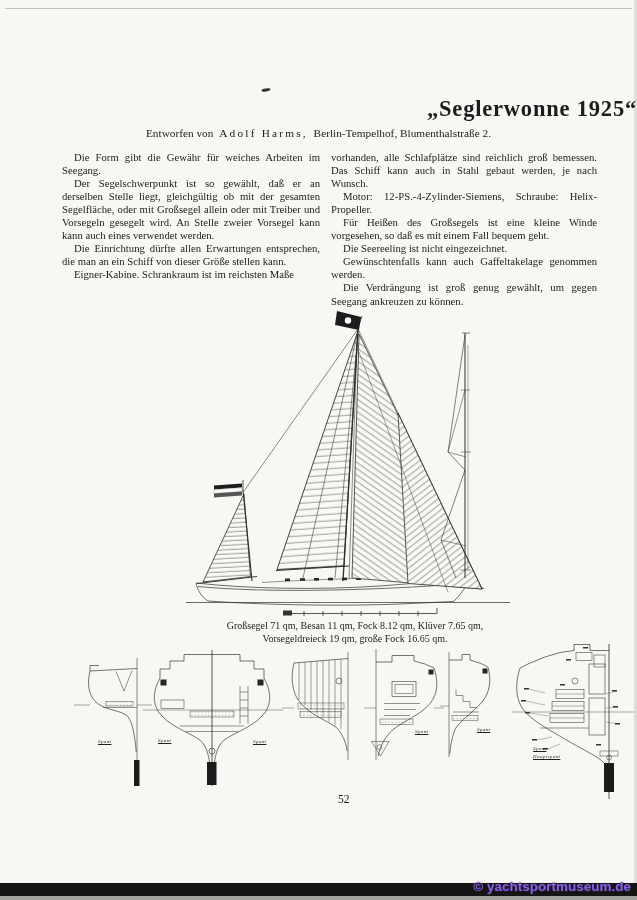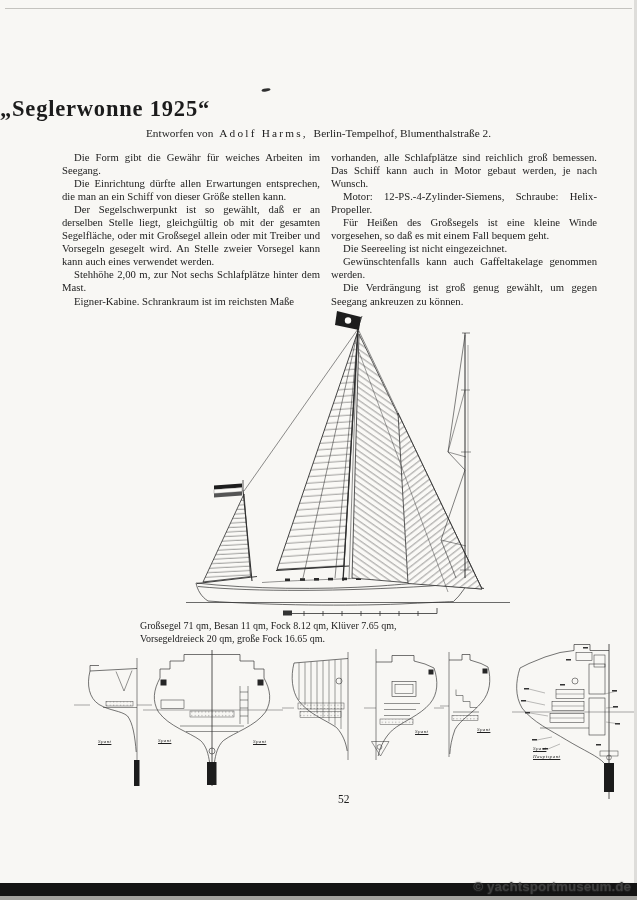--- a/index.html
+++ b/index.html
@@ -1,38 +1,38 @@
 <!DOCTYPE html>
 <html><head>
 <meta charset="utf-8">
 <style>
   html,body{margin:0;padding:0;background:#e6e5e2;}
   .paper{position:relative;width:637px;height:900px;margin:0 auto;background:#f8f7f4;overflow:hidden;
          font-family:"Liberation Serif","DejaVu Serif",serif;color:#1c1c1c;}
   .top-line{position:absolute;left:5px;right:5px;top:8px;border-top:1px solid rgba(110,110,105,.38);}
   .edge-right{position:absolute;top:0;right:0;width:3px;height:100%;background:rgba(90,90,85,.16);}
-  .title{position:absolute;top:96px;left:0;width:100%;text-align:left;
+  .title{position:absolute;top:96px;left:0;width:100%;text-align:right;
          font-size:22.5px;font-weight:bold;letter-spacing:.8px;}
   .subtitle{position:absolute;top:127px;left:0;width:100%;text-align:center;font-size:11.3px;}
   .subtitle .sperr{letter-spacing:2.2px;margin:0 3px;}
   .col{position:absolute;top:151px;font-size:10.7px;line-height:13.05px;text-align:justify;}
   .col-left{left:62px;width:258px;}
   .col-right{left:331px;width:266px;}
   .col p{margin:0;text-indent:12px;}
   .col p.noindent{text-indent:0;}
   svg.drawing{position:absolute;left:0;top:0;width:637px;height:900px;}
-  .caption{position:absolute;left:140px;width:430px;top:620px;text-align:left;
+  .caption{position:absolute;left:140px;width:430px;top:620px;text-align:center;
            font-size:10px;line-height:12.8px;}
   .pagenum{position:absolute;left:338px;top:793px;width:30px;text-align:left;font-size:11.5px;}
   .spant{position:absolute;font-size:5px;font-style:italic;letter-spacing:.4px;color:#1f1f1f;
          text-decoration:underline;white-space:nowrap;}
   .wm-bar{position:absolute;left:0;top:883px;width:637px;height:13px;background:#141414;}
   .wm-text{position:absolute;right:6px;top:877px;height:20px;line-height:20px;
            font-family:"Liberation Sans","DejaVu Sans",sans-serif;font-weight:bold;font-size:13.5px;
-           color:#404040;text-shadow:0 0 2px rgba(50,50,50,.95),0 1px 1px rgba(30,30,30,.85);}
+           color:#8b5cf6;text-shadow:0 0 2px rgba(50,50,50,.95),0 1px 1px rgba(30,30,30,.85);}
   .bottom-strip{position:absolute;left:0;top:896px;width:637px;height:4px;background:#a3a29e;}
 </style>
 </head>
 <body>
 
 <div class="paper">
 
   <div class="top-line"></div>
   <div class="edge-right"></div>
 
@@ -249,38 +249,37 @@
   <div class="title">„Seglerwonne 1925“</div>
 
   <div class="subtitle">
     <span>Entworfen von</span>
     <span class="sperr">Adolf Harms,</span>
     <span>Berlin-Tempelhof, Blumenthalstraße 2.</span>
   </div>
 
   <div class="col col-left">
     <p>Die Form gibt die Gewähr für weiches Arbeiten im Seegang.</p>
+    <p>Der Segelschwerpunkt ist so gewählt, daß er an derselben Stelle liegt, gleichgültig ob mit der gesamten Segelfläche, oder mit Großsegel allein oder mit Treiber und Vorsegeln gesegelt wird. An Stelle zweier Vorsegel kann kann auch eines verwendet werden.</p>
     <p>Die Einrichtung dürfte allen Erwartungen entsprechen, die man an ein Schiff von dieser Größe stellen kann.</p>
-    <p>Der Segelschwerpunkt ist so gewählt, daß er an derselben Stelle liegt, gleichgültig ob mit der gesamten Segelfläche, oder mit Großsegel allein oder mit Treiber und Vorsegeln gesegelt wird. An Stelle zweier Vorsegel kann kann auch eines verwendet werden.</p>
-    <p>Stehhöhe 2,00 m, zur Not sechs Schlafplätze hinter dem Mast.</p>
     <p>Eigner-Kabine.  Schrankraum ist im reichsten Maße</p>
   </div>
 
   <div class="col col-right">
-    <p class="noindent">vorhanden, alle Schlafplätze sind reichlich groß bemessen. Das Schiff kann auch in Motor gebaut werden, je nach Wunsch.</p>
+    <p class="noindent">vorhanden, alle Schlafplätze sind reichlich groß bemessen. Das Schiff kann auch in Stahl gebaut werden, je nach Wunsch.</p>
     <p>Motor: 12-PS.-4-Zylinder-Siemens, Schraube: Helix-Propeller.</p>
     <p>Für Heißen des Großsegels ist eine kleine Winde vorgesehen, so daß es mit einem Fall bequem geht.</p>
     <p>Die Seereeling ist nicht eingezeichnet.</p>
     <p>Gewünschtenfalls kann auch Gaffeltakelage genommen werden.</p>
     <p>Die Verdrängung ist groß genug gewählt, um gegen Seegang ankreuzen zu können.</p>
   </div>
 
   <div class="caption">
     <div>Großsegel 71 qm, Besan 11 qm, Fock 8.12 qm, Klüver 7.65 qm,</div>
-    <div>Vorsegeldreieck 20 qm, große Fock 16.65 qm.</div>
+    <div>Vorsegeldreieck 19 qm, große Fock 16.65 qm.</div>
   </div>
 
   <span class="spant" style="left:98px;top:739px">Spant</span>
   <span class="spant" style="left:158px;top:738px">Spant</span>
   <span class="spant" style="left:253px;top:739px">Spant</span>
   <span class="spant" style="left:415px;top:729px">Spant</span>
   <span class="spant" style="left:477px;top:727px">Spant</span>
   <span class="spant" style="left:533px;top:746px">Spant</span>
   <span class="spant" style="left:533px;top:754px">Hauptspant</span>
 

